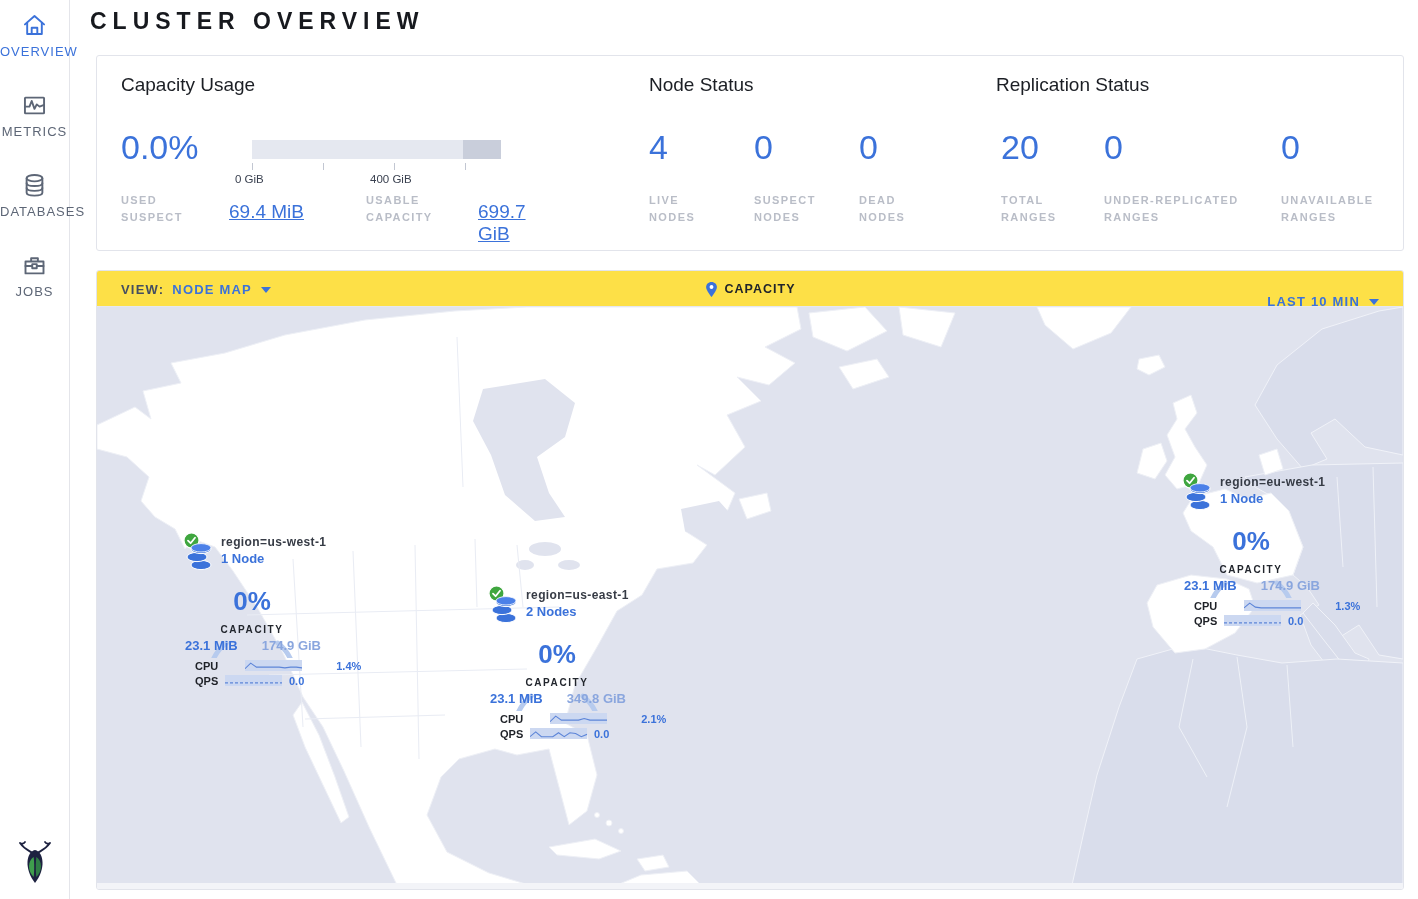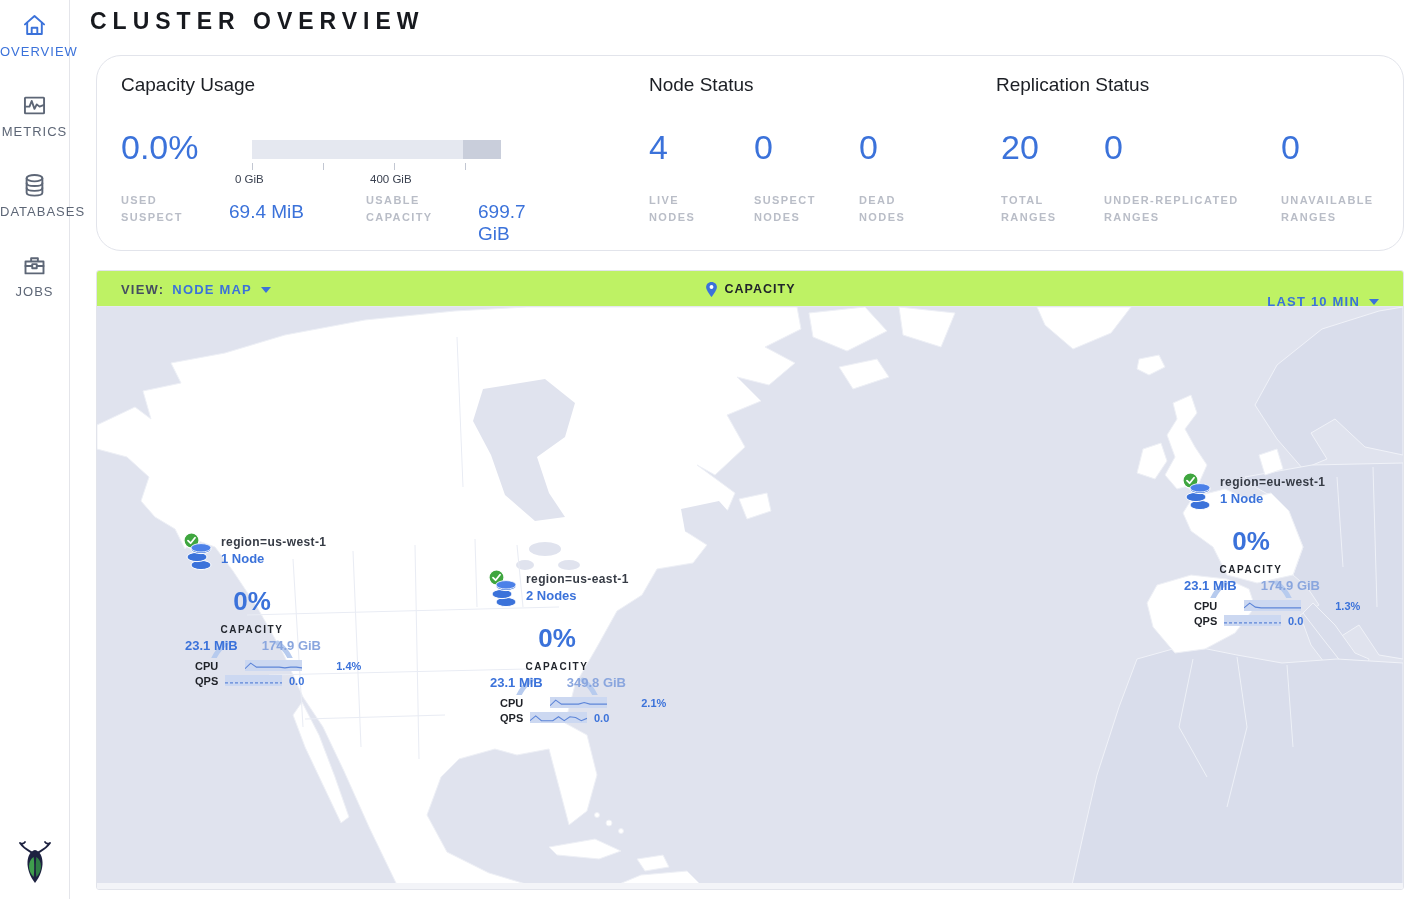--- a/index.html
+++ b/index.html
@@ -17,38 +17,38 @@
   .nav-item svg { stroke:#5d6676; }
   .nav-item.active svg { stroke:#3b72da; }
   .logo { position:absolute; left:0; bottom:8px; width:69px; text-align:center; cursor:pointer; }
 
   
   .main { position:absolute; left:70px; top:0; width:1348px; height:899px; }
   .page-title { position:absolute; left:20px; top:8px; font-size:23px; font-weight:600;
     letter-spacing:6px; color:#17191e; }
 
   .card { position:absolute; background:#fff; border:1px solid #e2e4eb; border-radius:3px; }
-  .summary-card { left:26px; top:55px; width:1308px; height:196px;border-radius:25px; }
+  .summary-card { left:26px; top:55px; width:1308px; height:196px; }
   .sec { position:absolute; top:0; height:100%; }
   .sec-title { position:absolute; left:0; top:18px; font-size:19px; font-weight:500; color:#1b1e24; }
 
   .big-num { position:absolute; top:72px; font-size:34px; line-height:38px; color:#3b72da; }
   .stat-label { position:absolute; top:136px; font-size:11px; font-weight:600;
     letter-spacing:1.4px; color:#b9bdc7; line-height:17px; }
-  .stat-value-inline { position:absolute; top:145px; font-size:19px; color:#3b72da; }
+  .stat-value-inline { position:absolute; top:145px; font-size:19px; color:#3b72da;text-decoration:underline; }
 
   
   .cap-bar { position:absolute; left:131px; top:84px; width:249px; height:19px; background:#e5e8f0; }
   .cap-bar .dark-seg { position:absolute; right:0; top:0; width:38px; height:19px; background:#c9cedb; }
   .cap-tick { position:absolute; top:107px; width:1px; height:7px; background:#c2c7d2; }
   .cap-tick-label { position:absolute; top:117px; font-size:11.5px; color:#3a4150; }
 
   
   .map-card { left:26px; top:270px; width:1308px; height:620px; overflow:hidden; }
-  .view-bar { position:absolute; left:0; top:0; width:100%; height:36px; background:#bef264;
+  .view-bar { position:absolute; left:0; top:0; width:100%; height:36px; background:#fde047;
     border-bottom:1px solid #e6e8ef; z-index:20; }
   .view-left { position:absolute; left:24px; top:0; height:36px; display:flex; align-items:center; }
   .view-label { font-size:13px; letter-spacing:1.2px; font-weight:600; color:#454e60; }
   .dropdown { display:flex; align-items:center; cursor:pointer; }
   .dropdown .dd-text { font-size:13px; letter-spacing:1.2px; font-weight:600; color:#3b72da; }
   .view-left .dropdown { margin-left:8px; }
   .caret { width:0; height:0; border-left:5px solid transparent; border-right:5px solid transparent;
     border-top:6px solid #3b72da; margin-left:9px; margin-top:1px; }
   .view-center { position:absolute; left:0; top:0; width:100%; height:36px; display:flex;
     align-items:center; justify-content:center; gap:7px; cursor:pointer; }
@@ -282,21 +282,21 @@
               <span class="m-row-label">QPS</span>
               <span class="spark-slot-qps">
                 <svg width="57" height="11" class="sparkline">
                   <rect x="0" y="0" width="57" height="11" fill="#ccd8f1"></rect>
                   <polyline points="0.0,7.9 5.7,7.9 11.4,7.9 17.1,7.9 22.8,7.9 28.5,7.9 34.2,7.9 39.9,7.9 45.6,7.9 51.3,7.9 57.0,7.9" fill="none" stroke="#5d85d8" stroke-width="1.1" stroke-dasharray="3 2"></polyline>
                 </svg>
               </span>
               <span class="m-row-value">0.0</span>
             </div>
           </div>
-          <div class="marker" style="left: 385px; top: 262px;">
+          <div class="marker" style="left: 385px; top: 278px;">
             <span class="m-badge"><svg width="17" height="17" viewBox="0 0 17 17">
                 <circle cx="8.5" cy="8.5" r="7.6" fill="#3fa63f" stroke="#fff" stroke-width="1.4"></circle>
                 <path d="M5 8.7 L7.6 11.2 L12 5.8" fill="none" stroke="#fff" stroke-width="1.8" stroke-linecap="round" stroke-linejoin="round"></path>
               </svg></span>
             <span class="m-db"><svg width="30" height="32" viewBox="0 0 30 32">
                 <ellipse cx="16" cy="25" rx="10" ry="4.6" fill="#3b72da" stroke="#fff" stroke-width="1"></ellipse>
                 <ellipse cx="12" cy="17" rx="10" ry="4.6" fill="#3b72da" stroke="#fff" stroke-width="1"></ellipse>
                 <ellipse cx="16" cy="9" rx="10" ry="4.6" fill="#3b72da" stroke="#fff" stroke-width="1"></ellipse>
                 <ellipse cx="16" cy="7.8" rx="10" ry="4.2" fill="#4b80e8" stroke="#fff" stroke-width="0.8"></ellipse>
               </svg></span>

